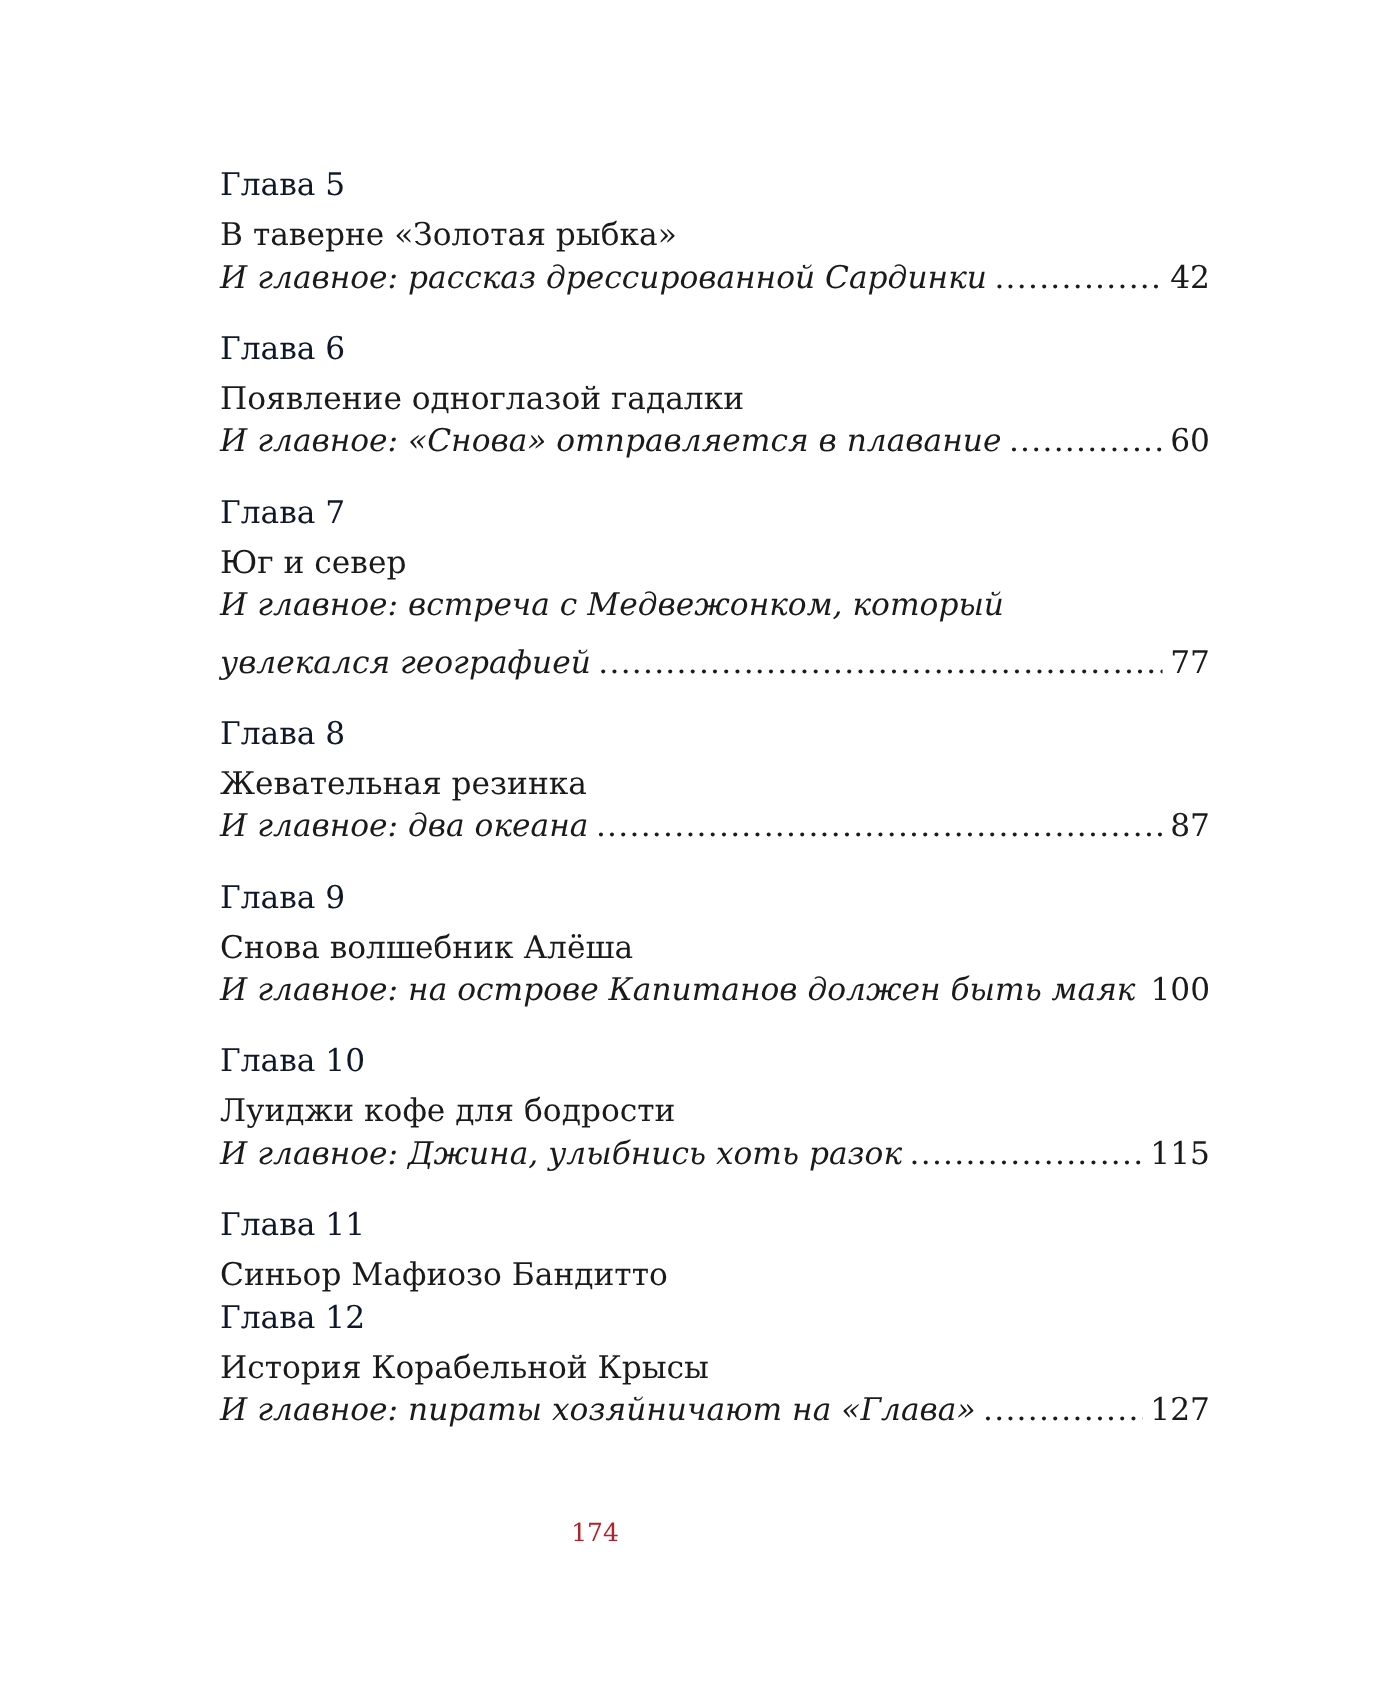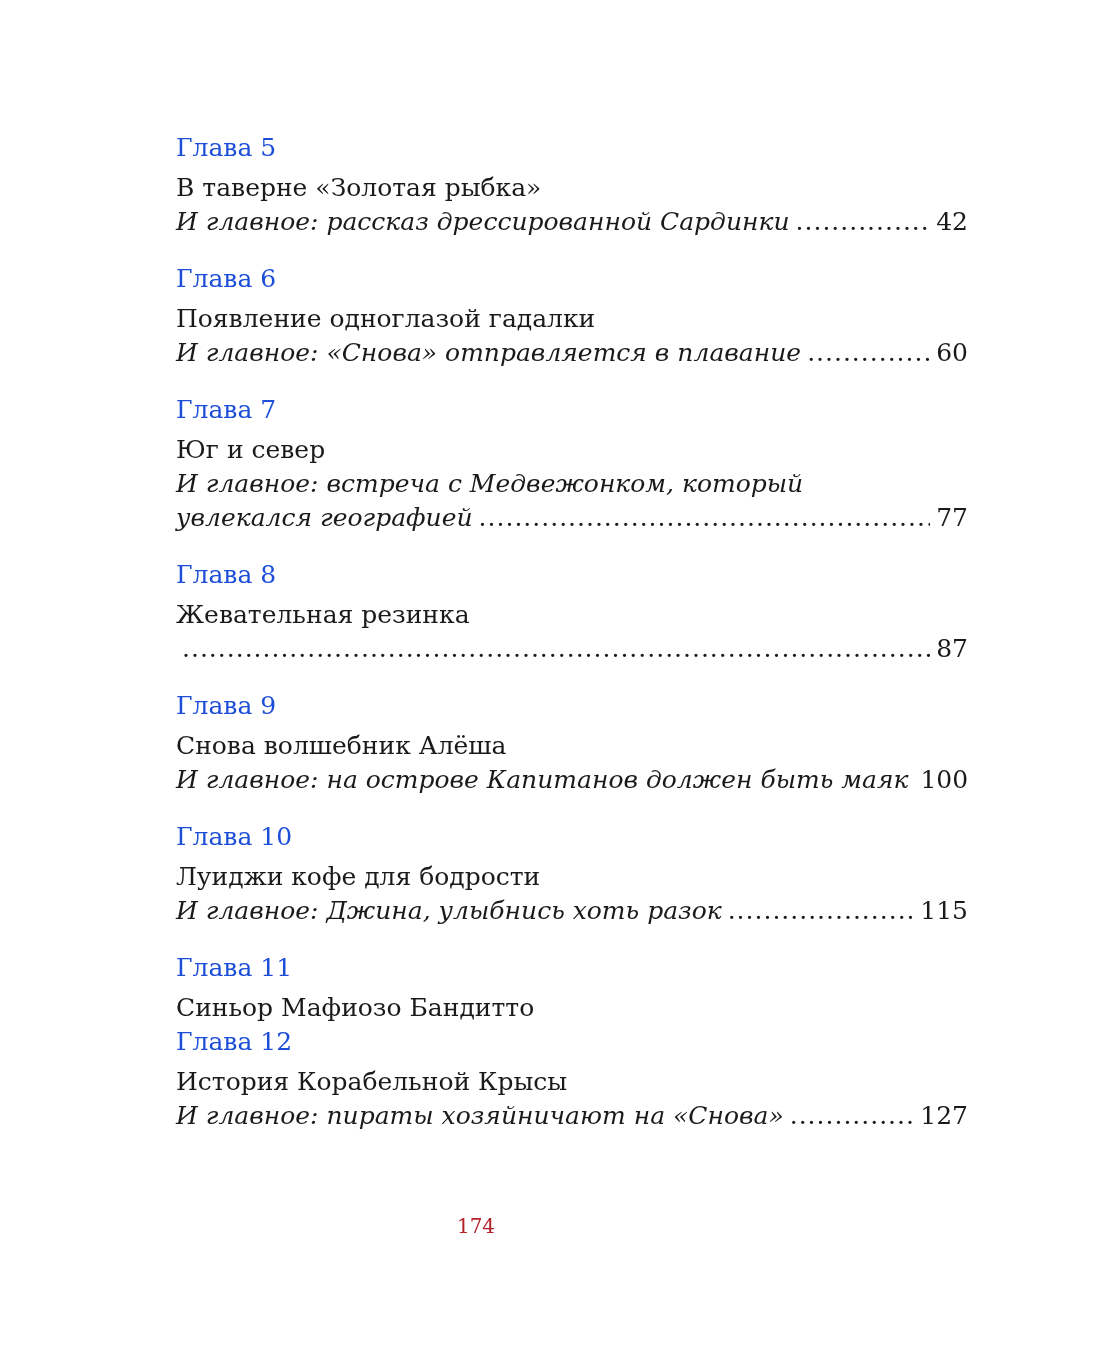--- a/index.html
+++ b/index.html
@@ -4,39 +4,39 @@
   <style>
     html, body { margin: 0; padding: 0; }
     body {
       width: 1100px; height: 1347px; background: #ffffff;
       font-family: "DejaVu Serif", "Liberation Serif", serif;
       color: #1a1a1a; position: relative; overflow: hidden;
     }
     .toc { position: absolute; left: 176px; top: 131px; width: 792px; }
     .chapter { margin-bottom: 0; }
     .ch-head {
-      color: #1d4ed8; font-size: 25px; line-height: 34px; height: 34px;
+      color: #0f172a; font-size: 25px; line-height: 34px; height: 34px;
       margin-bottom: 6px;
     }
     .ch-title { font-size: 25px; line-height: 34px; height: 34px; }
     .ch-sub {
       font-style: italic; font-size: 25px; line-height: 34px;
       display: flex; align-items: baseline; margin-bottom: 23px;
     }
     .ch-sub .lead { white-space: nowrap; }
     .ch-sub .dots {
       flex: 1; overflow: hidden; white-space: nowrap; font-style: normal;
       margin: 0 6px; letter-spacing: 1px;
     }
     .ch-sub .dots::after {
       content: "..................................................................................................................................................";
     }
     .ch-sub .page { font-style: normal; white-space: nowrap; }
     .ch-sub.wrap { display: block; }
-    .ch-sub.wrap .line2 { display: flex; align-items: center; }
+    .ch-sub.wrap .line2 { display: flex; align-items: center; margin-top: 12px; }
     .page-number {
       position: absolute; top: 1214px; left: 0; width: 952px; text-align: center;
       color: #b3222a; font-size: 20px;
     }
   </style>
 </head>
 <body>
 
 <div class="toc">
 
@@ -70,20 +70,21 @@
         <span class="dots"></span>
         <span class="page">77</span>
       </div>
     </div>
   </div>
 
   <div class="chapter">
     <div class="ch-head">Глава 8</div>
     <div class="ch-title">Жевательная резинка</div>
     <div class="ch-sub">
+      <span class="lead">И главное: два океана</span>
       <span class="dots"></span>
       <span class="page">87</span>
     </div>
   </div>
 
   <div class="chapter">
     <div class="ch-head">Глава 9</div>
     <div class="ch-title">Снова волшебник Алёша</div>
     <div class="ch-sub">
       <span class="lead">И главное: на острове Капитанов должен быть маяк</span>
@@ -104,21 +105,21 @@
 
   <div class="chapter">
     <div class="ch-head">Глава 11</div>
     <div class="ch-title">Синьор Мафиозо Бандитто</div>
   </div>
 
   <div class="chapter">
     <div class="ch-head">Глава 12</div>
     <div class="ch-title">История Корабельной Крысы</div>
     <div class="ch-sub">
-      <span class="lead">И главное: пираты хозяйничают на «Снова»</span>
+      <span class="lead">И главное: пираты хозяйничают на «Глава»</span>
       <span class="dots"></span>
       <span class="page">127</span>
     </div>
   </div>
 
 </div>
 
 <div class="page-number">174</div>
 
 </body></html>

